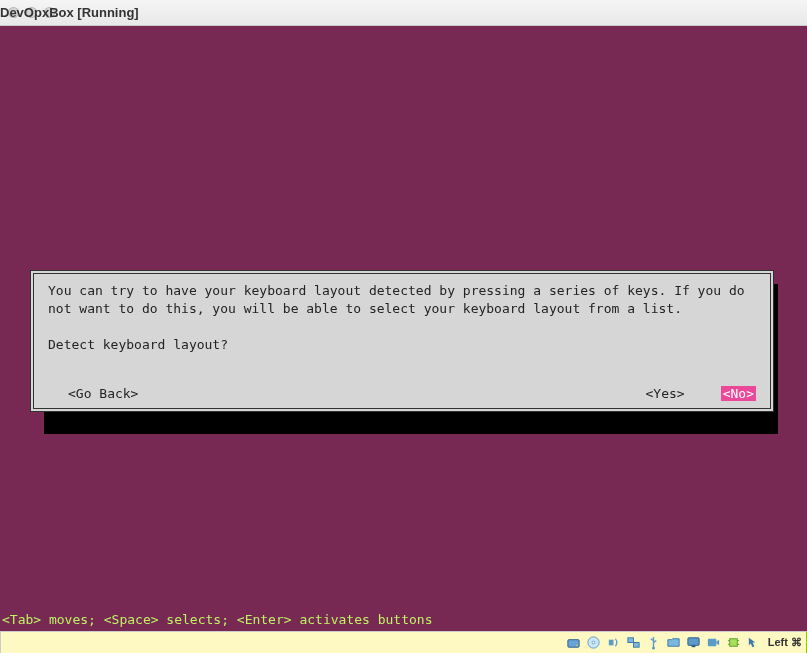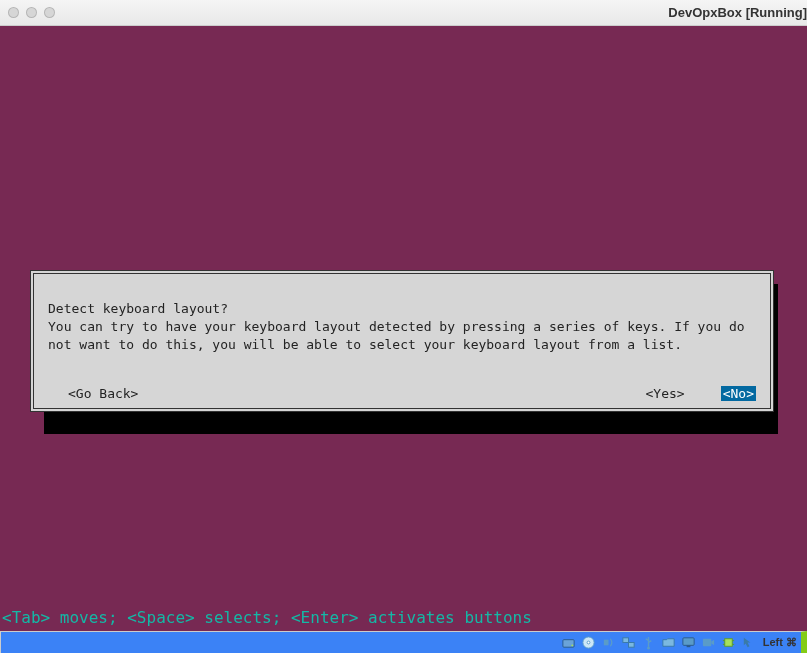--- a/index.html
+++ b/index.html
@@ -33,21 +33,21 @@
     .traffic-light {
       width: 11px;
       height: 11px;
       border-radius: 50%;
       background: #d6d6d6;
       border: 0.5px solid rgba(0,0,0,0.15);
     }
     .titlebar-title {
       position: absolute;
       left: 0; right: 0;
-      text-align: right;
+      text-align: left;
       font-size: 13px;
       font-weight: bold;
       color: #333;
       pointer-events: none;
     }
     .vm-screen {
       flex: 1;
       background: #772953;
       position: relative;
       font-family: "Menlo", "Consolas", "DejaVu Sans Mono", monospace;
@@ -99,39 +99,39 @@
     .dialog-buttons {
       display: flex;
       margin-top: 31px;
       padding: 0 4px 0 20px;
     }
     .btn {
       white-space: pre;
     }
     .spacer { flex: 1; }
     .btn-selected {
-      background: #0369a1;
+      background: #ec4899;
       color: #fff;
       padding: 0 2px;
     }
     .gap { width: 36px; }
     .footer-help {
       position: absolute;
       bottom: 4px;
       left: 2px;
-      color: #14b8a6;
+      color: #bef264;
       white-space: pre;
-      font-size: 16px;
+      font-size: 13px;
     }
     .statusbar {
       height: 22px;
-      background: #3b82f6;
+      background: #fef9c3;
       border-top: 1px solid #ccc;
       border-left: 1px solid #ccc;
-      border-right: 6px solid #84cc16;
+      border-right: 1px solid #84cc16;
       display: flex;
       align-items: center;
       justify-content: flex-end;
       padding: 0 4px;
       gap: 4px;
     }
     .status-icon {
       width: 16px;
       height: 16px;
       display: flex;
@@ -157,22 +157,22 @@
       <div class="traffic-light"></div>
       <div class="traffic-light"></div>
     </div>
     <div class="titlebar-title">DevOpxBox [Running]</div>
   </div>
 
   <div class="vm-screen">
     <div class="dialog-shadow"></div>
     <div class="dialog">
       <div class="dialog-inner">
+        <div class="dialog-body">You can try to have your keyboard layout detected by pressing a series of keys. If you do not want to do this, you will be able to select your keyboard layout from a list.</div>
         <div class="dialog-body dialog-prompt">Detect keyboard layout?</div>
-        <div class="dialog-body">You can try to have your keyboard layout detected by pressing a series of keys. If you do not want to do this, you will be able to select your keyboard layout from a list.</div>
         <div class="dialog-buttons">
           <span class="btn">&lt;Go Back&gt;</span>
           <span class="spacer"></span>
           <span class="btn">&lt;Yes&gt;</span>
           <span class="gap"></span>
           <span class="btn btn-selected">&lt;No&gt;</span>
         </div>
       </div>
     </div>
     <div class="footer-help">&lt;Tab&gt; moves; &lt;Space&gt; selects; &lt;Enter&gt; activates buttons</div>

